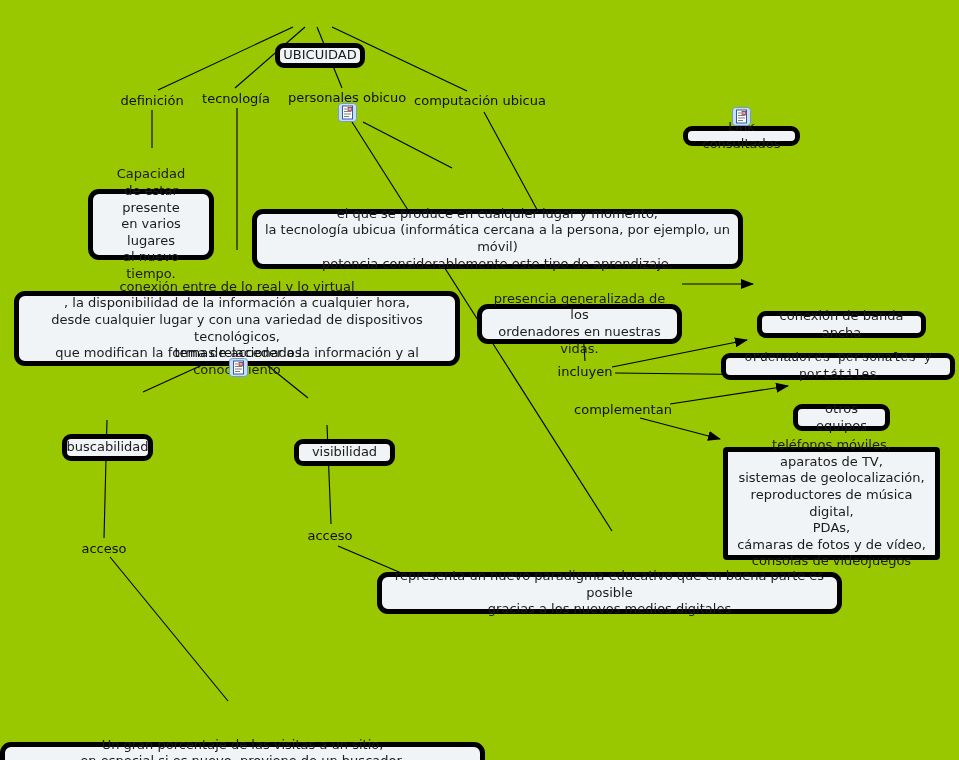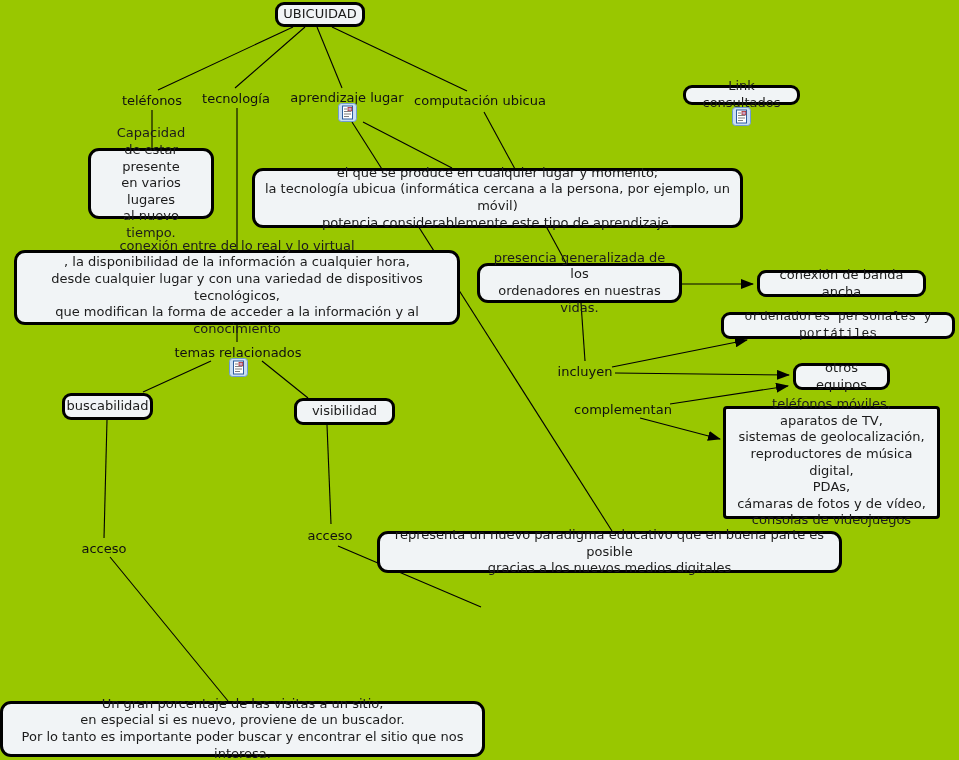--- a/index.html
+++ b/index.html
@@ -7,26 +7,26 @@
     position:relative;
     width:959px;height:760px;
     background:#99c700;
     font-family:"DejaVu Sans","Liberation Sans",sans-serif;
     overflow:hidden;
   }
   svg.edges{position:absolute;left:0;top:0;z-index:0;}
   .node{
     position:absolute;z-index:2;
     background:#f1f4f6;
-    border:3px solid #000000;
+    border:5px solid #000000;
     border-radius:11px;
     display:flex;align-items:center;justify-content:center;
     text-align:center;
     font-size:13px;line-height:1.28;color:#1b1b1b;
-    padding:2px 6px;box-sizing:border-box;
+    padding:2px 6px;box-sizing:border-box;margin-top:41px;
   }
   .node .ntext{white-space:pre-line;}
   .lbl{
     position:absolute;z-index:2;
     transform:translate(-50%,-50%);
     font-size:13px;color:#101010;white-space:nowrap;
   }
   .res-icon{position:absolute;z-index:3;width:19px;height:19px;display:block;cursor:pointer;}
 
   
@@ -165,23 +165,23 @@
   <div class="node" id="n-representa">
     <span class="ntext">representa un nuevo paradigma educativo que en buena parte es posible
 gracias a los nuevos medios digitales</span>
   </div>
   <div class="node" id="n-porcentaje">
     <span class="ntext">Un gran porcentaje de las visitas a un sitio,
 en especial si es nuevo, proviene de un buscador.
 Por lo tanto es importante poder buscar y encontrar el sitio que nos interesa.</span>
   </div>
 
-  <div class="lbl" id="l-definicion">teléfonos</div>
+  <div class="lbl" id="l-definicion">definición</div>
   <div class="lbl" id="l-tecnologia">tecnología</div>
-  <div class="lbl" id="l-aprendizaje">aprendizaje lugar</div>
+  <div class="lbl" id="l-aprendizaje">personales obicuo</div>
   <div class="lbl" id="l-computacion">computación ubicua</div>
   <div class="lbl" id="l-temas">temas relacionados</div>
   <div class="lbl" id="l-incluyen">incluyen</div>
   <div class="lbl" id="l-complementan">complementan</div>
   <div class="lbl" id="l-visitas">acceso</div>
   <div class="lbl" id="l-acceso">acceso</div>
 
   <svg class="res-icon" id="i-aprendizaje">
       <use href="#icoRes"></use>
     </svg>

